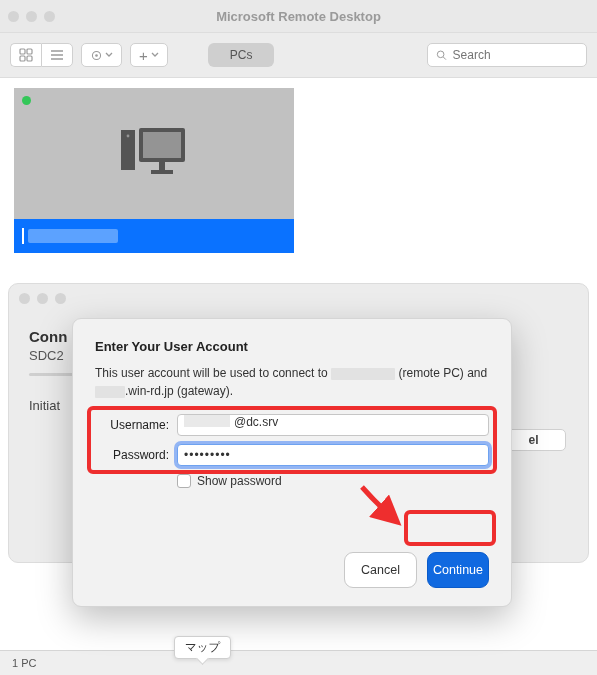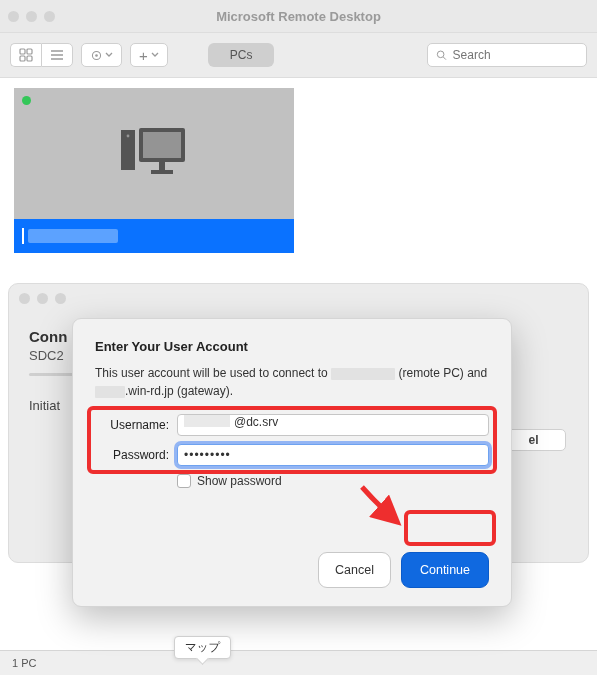--- a/index.html
+++ b/index.html
@@ -57,21 +57,21 @@
   .form-label { width: 74px; text-align: right; font-size: 12px; color: #222; margin-right: 8px; }
   .form-input { flex: 1; height: 22px; border: 1px solid #c6c6c6; border-radius: 4px; padding: 0 6px; font-size: 12px; background: #fff; }
   .form-input.focused { box-shadow: 0 0 0 3px rgba(52,120,246,0.5); border-color: #6ea2f0; }
   .user-blur { display: inline-block; width: 46px; height: 12px; background: #e9e9e9; vertical-align: middle; margin-right: 4px; }
   .chk-row { display: flex; align-items: center; margin-left: 82px; margin-top: 6px; gap: 6px; }
   .chk { width: 14px; height: 14px; border: 1px solid #b0b0b0; border-radius: 3px; background: #fff; }
   .chk-label { font-size: 12px; color: #333; }
 
   .dlg-btns { display: flex; justify-content: flex-end; gap: 10px; margin-top: 28px; position: relative; }
   .btn { height: 36px; border-radius: 9px; font-size: 12.5px; padding: 0 16px; border: 1px solid #c8c8c8; background: #fff; color: #333; margin-top: 36px; }
-  .btn-primary { background: #1069e0; border: 1px solid #0a5bca; color: #fff; padding: 0 18px; font-weight: 500; }
+  .btn-primary { background: #1069e0; border: 1px solid #0a5bca; color: #fff; padding: 0 5px; font-weight: 500; }
   .red-box2 { position: absolute; right: -7px; top: -6px; width: 92px; height: 36px; border: 4px solid #ee2e2e; border-radius: 6px; pointer-events: none; }
 
   .arrow { position: absolute; left: 358px; top: 405px; z-index: 11; pointer-events: none; }
 
   
   .statusbar { position: absolute; bottom: 0; left: 0; right: 0; height: 25px; background: #efefef; border-top: 1px solid #d5d5d5; display: flex; align-items: center; padding: 4px 12px; font-size: 11px; color: #555; }
 
   
   .tooltip { position: absolute; left: 174px; bottom: 16px; background: #fff; border: 1px solid #cfcfcf; border-radius: 4px; padding: 3px 10px; font-size: 11.5px; color: #333; box-shadow: 0 1px 4px rgba(0,0,0,0.12); z-index: 20; }
   .tooltip:after { content: ""; position: absolute; bottom: -5px; left: 50%; margin-left: -5px; width: 8px; height: 8px; background: #fff; border-right: 1px solid #cfcfcf; border-bottom: 1px solid #cfcfcf; transform: rotate(45deg); }

